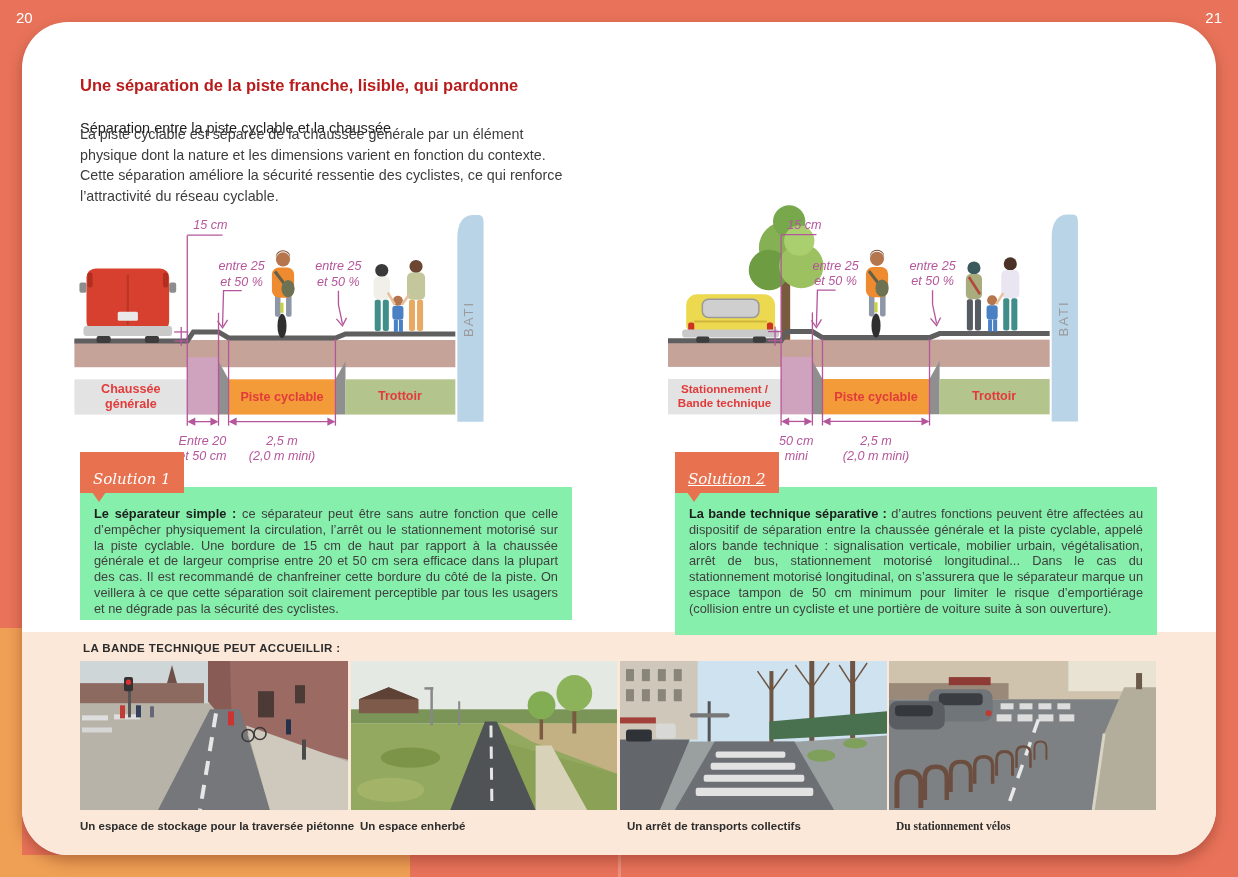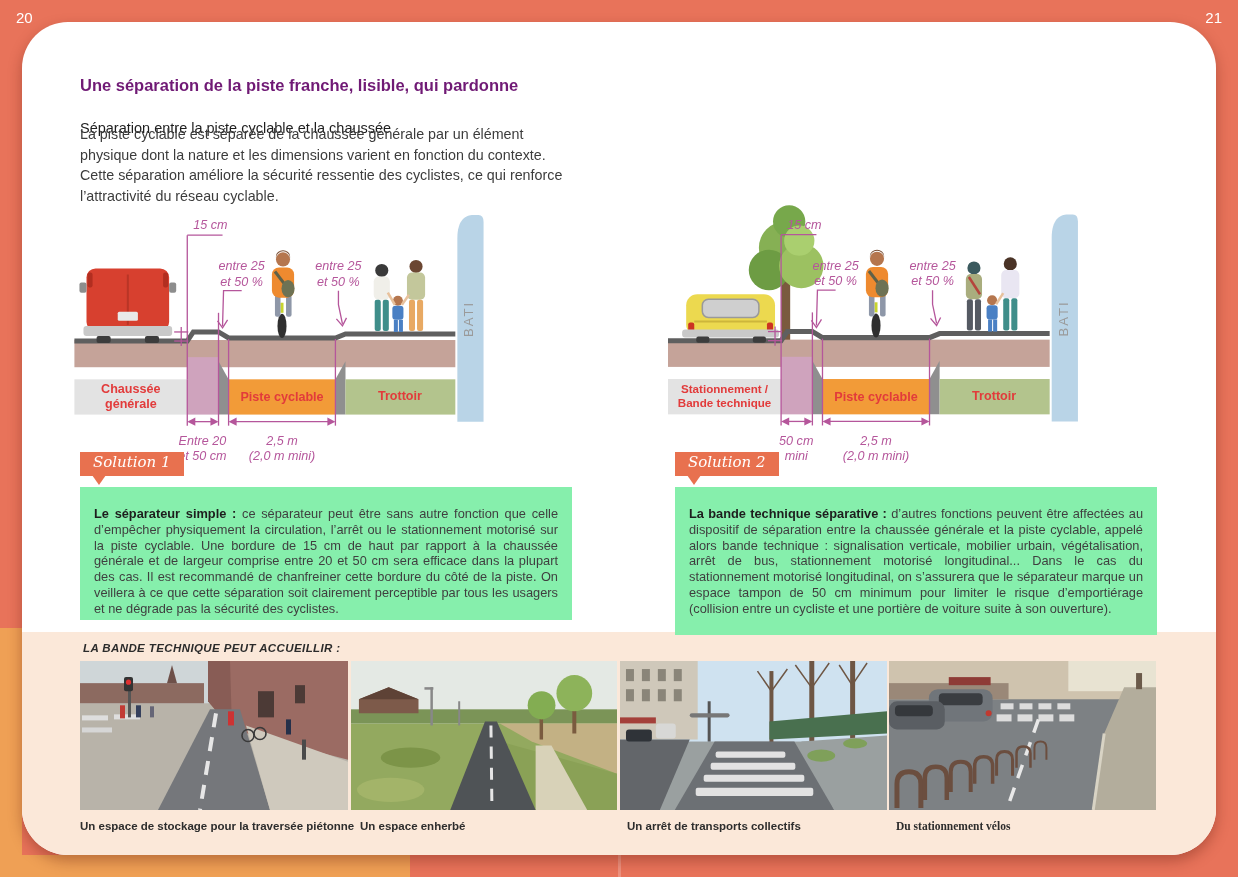--- a/index.html
+++ b/index.html
@@ -9,32 +9,32 @@
   .amber-bottom{position:absolute;left:0;top:855px;width:410px;height:22px;background:#efa055;}
   .gutter-seam{position:absolute;left:618px;top:855px;width:3px;height:22px;background:rgba(255,255,255,.22);}
   .pagenum{position:absolute;top:9px;color:#fff;font-size:15px;}
   .pagenum.left{left:16px;}
   .pagenum.right{right:16px;}
   .sheet{position:absolute;left:22px;top:22px;width:1194px;height:833px;background:#fff;
          border-radius:46px;box-shadow:0 6px 14px rgba(100,30,15,.38);}
   .cream-panel{position:absolute;left:0;top:610px;width:1194px;height:223px;background:#fbe8d9;
                border-radius:0 0 46px 46px;}
   .abs{position:absolute;}
-  .title{left:58px;top:54px;width:520px;color:#701a75;font-size:16.5px;font-weight:bold;}
+  .title{left:58px;top:54px;width:520px;color:#b91c1c;font-size:16.5px;font-weight:bold;}
   .subtitle{left:58px;top:98px;width:520px;color:#1e1e1e;font-size:14.5px;font-weight:normal;}
   .intro{left:58px;top:102px;width:494px;color:#3c3c3c;font-size:14.3px;line-height:20.6px;}
   .sol-tag{color:#fff;background:#e8714f;font:italic 15px "DejaVu Serif",serif;
-           padding:1px 13px 5px 13px;z-index:3;}
+           padding:18px 13px 5px 13px;z-index:3;}
   .sol-tag::after{content:"";position:absolute;left:12px;bottom:-9px;width:0;height:0;
                   border-left:7px solid transparent;border-right:7px solid transparent;
                   border-top:10px solid #e8714f;}
   .sol-box{background:#86efac;color:#3f3f3f;font-size:12.8px;line-height:15.8px;
            text-align:justify;padding:19px 14px 12px 14px;box-sizing:border-box;}
   .sol-box b{color:#1d1d1d;}
-  .panel-heading{left:61px;top:620px;color:#2b2b2b;font-size:11.5px;font-weight:bold;letter-spacing:.4px;font-style:italic;}
+  .panel-heading{left:61px;top:620px;color:#2b2b2b;font-size:11.5px;font-weight:bold;letter-spacing:.4px;}
   .photo{position:absolute;top:639px;height:149px;overflow:hidden;}
   .photo svg{display:block;width:100%;height:100%;}
   .caption{top:798px;color:#2d2d2d;font-size:11.5px;font-weight:bold;}
   
   .diagram text{font-family:"Liberation Sans",sans-serif;}
   .zone-label{fill:#e23b3b;font-size:12.5px;font-weight:bold;}
   .zone-label.small{font-size:11.5px;}
   .dim{stroke:#b5569b;stroke-width:1.3;fill:none;}
   .dimhead{fill:#b5569b;stroke:none;}
   .dimtext{fill:#b5569b;font-style:italic;font-size:12.5px;}
@@ -252,21 +252,21 @@
           <polygon class="dimhead" points="153,212 161,208 161,216"></polygon>
           <polygon class="dimhead" points="259,212 251,208 251,216"></polygon>
           <text class="dimtext" x="127" y="235" text-anchor="middle">50 cm</text>
           <text class="dimtext" x="127" y="250" text-anchor="middle">mini</text>
           <text class="dimtext" x="206" y="235" text-anchor="middle">2,5 m</text>
           <text class="dimtext" x="206" y="250" text-anchor="middle">(2,0 m mini)</text>
         </g>
       </g>
     </svg>
 
-    <div class="abs sol-tag" style="left:653px;top:430px;">Solution 2</div>
+    <div class="abs sol-tag" style="left:653px;top:430px;text-decoration:underline;">Solution 2</div>
     <div class="abs sol-box" style="left:653px;top:465px;width:482px;height:148px;">
       <b>La bande technique séparative :</b><span> d’autres fonctions peuvent être affectées au dispositif de séparation entre la chaussée générale et la piste cyclable, appelé alors bande technique : signalisation verticale, mobilier urbain, végétalisation, arrêt de bus, stationnement motorisé longitudinal... Dans le cas du stationnement motorisé longitudinal, on s’assurera que le séparateur marque un espace tampon de 50 cm minimum pour limiter le risque d’emportiérage (collision entre un cycliste et une portière de voiture suite à son ouverture).</span>
     </div>
 
     <div class="abs panel-heading">LA BANDE TECHNIQUE PEUT ACCUEILLIR :</div>
 
     <div class="photo" style="left:58px;width:268px;">
       <svg viewBox="0 0 268 148" preserveAspectRatio="none">
         <rect width="268" height="148" fill="#b8b3a9"></rect>
         <rect width="268" height="42" fill="#cfd6d8"></rect>

